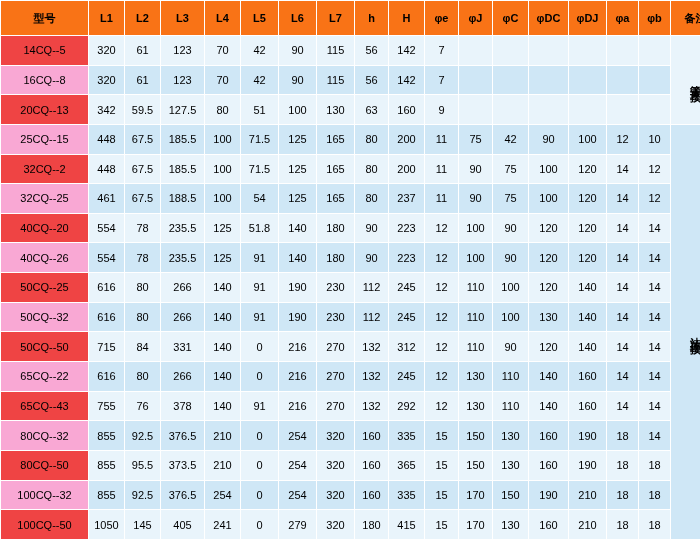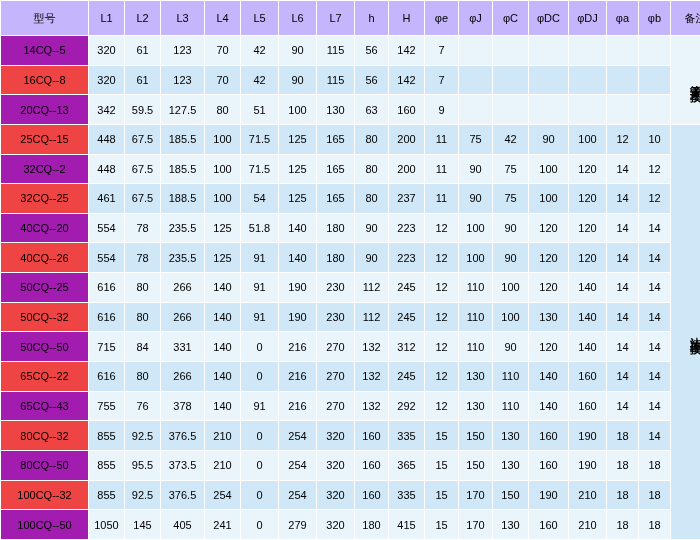--- a/index.html
+++ b/index.html
@@ -22,38 +22,38 @@
   #spec-table td, #spec-table th {
     border: 1px solid #ffffff;
     text-align: center;
     vertical-align: middle;
     font-size: 11px;
     color: #000000;
     padding: 0;
     line-height: 1.1;
   }
   thead th {
-    background: #c4b5fd;
+    background: #f97316;
     font-size: 13px;
-    font-weight: normal;
+    font-weight: bold;
     height: 34px;
   }
   tbody tr td {
     height: 27px;
   }
   
   tbody tr.light td { background: #e9f4fb; }
   tbody tr.dark  td { background: #cfe7f6; }
   
   tbody td.model {
     font-size: 11.5px;
     letter-spacing: 0px;
   }
-  tbody tr.light td.model { background: #a21caf; }
-  tbody tr.dark  td.model { background: #ef4444; }
+  tbody tr.light td.model { background: #ef4444; }
+  tbody tr.dark  td.model { background: #f9a8d4; }
   
   td.remark {
     background: #ffffff;
     font-size: 13px;
     font-weight: bold;
     color: #000000;
     border: 1px solid #ffffff;
   }
   td.remark .vert {
     writing-mode: vertical-rl;

